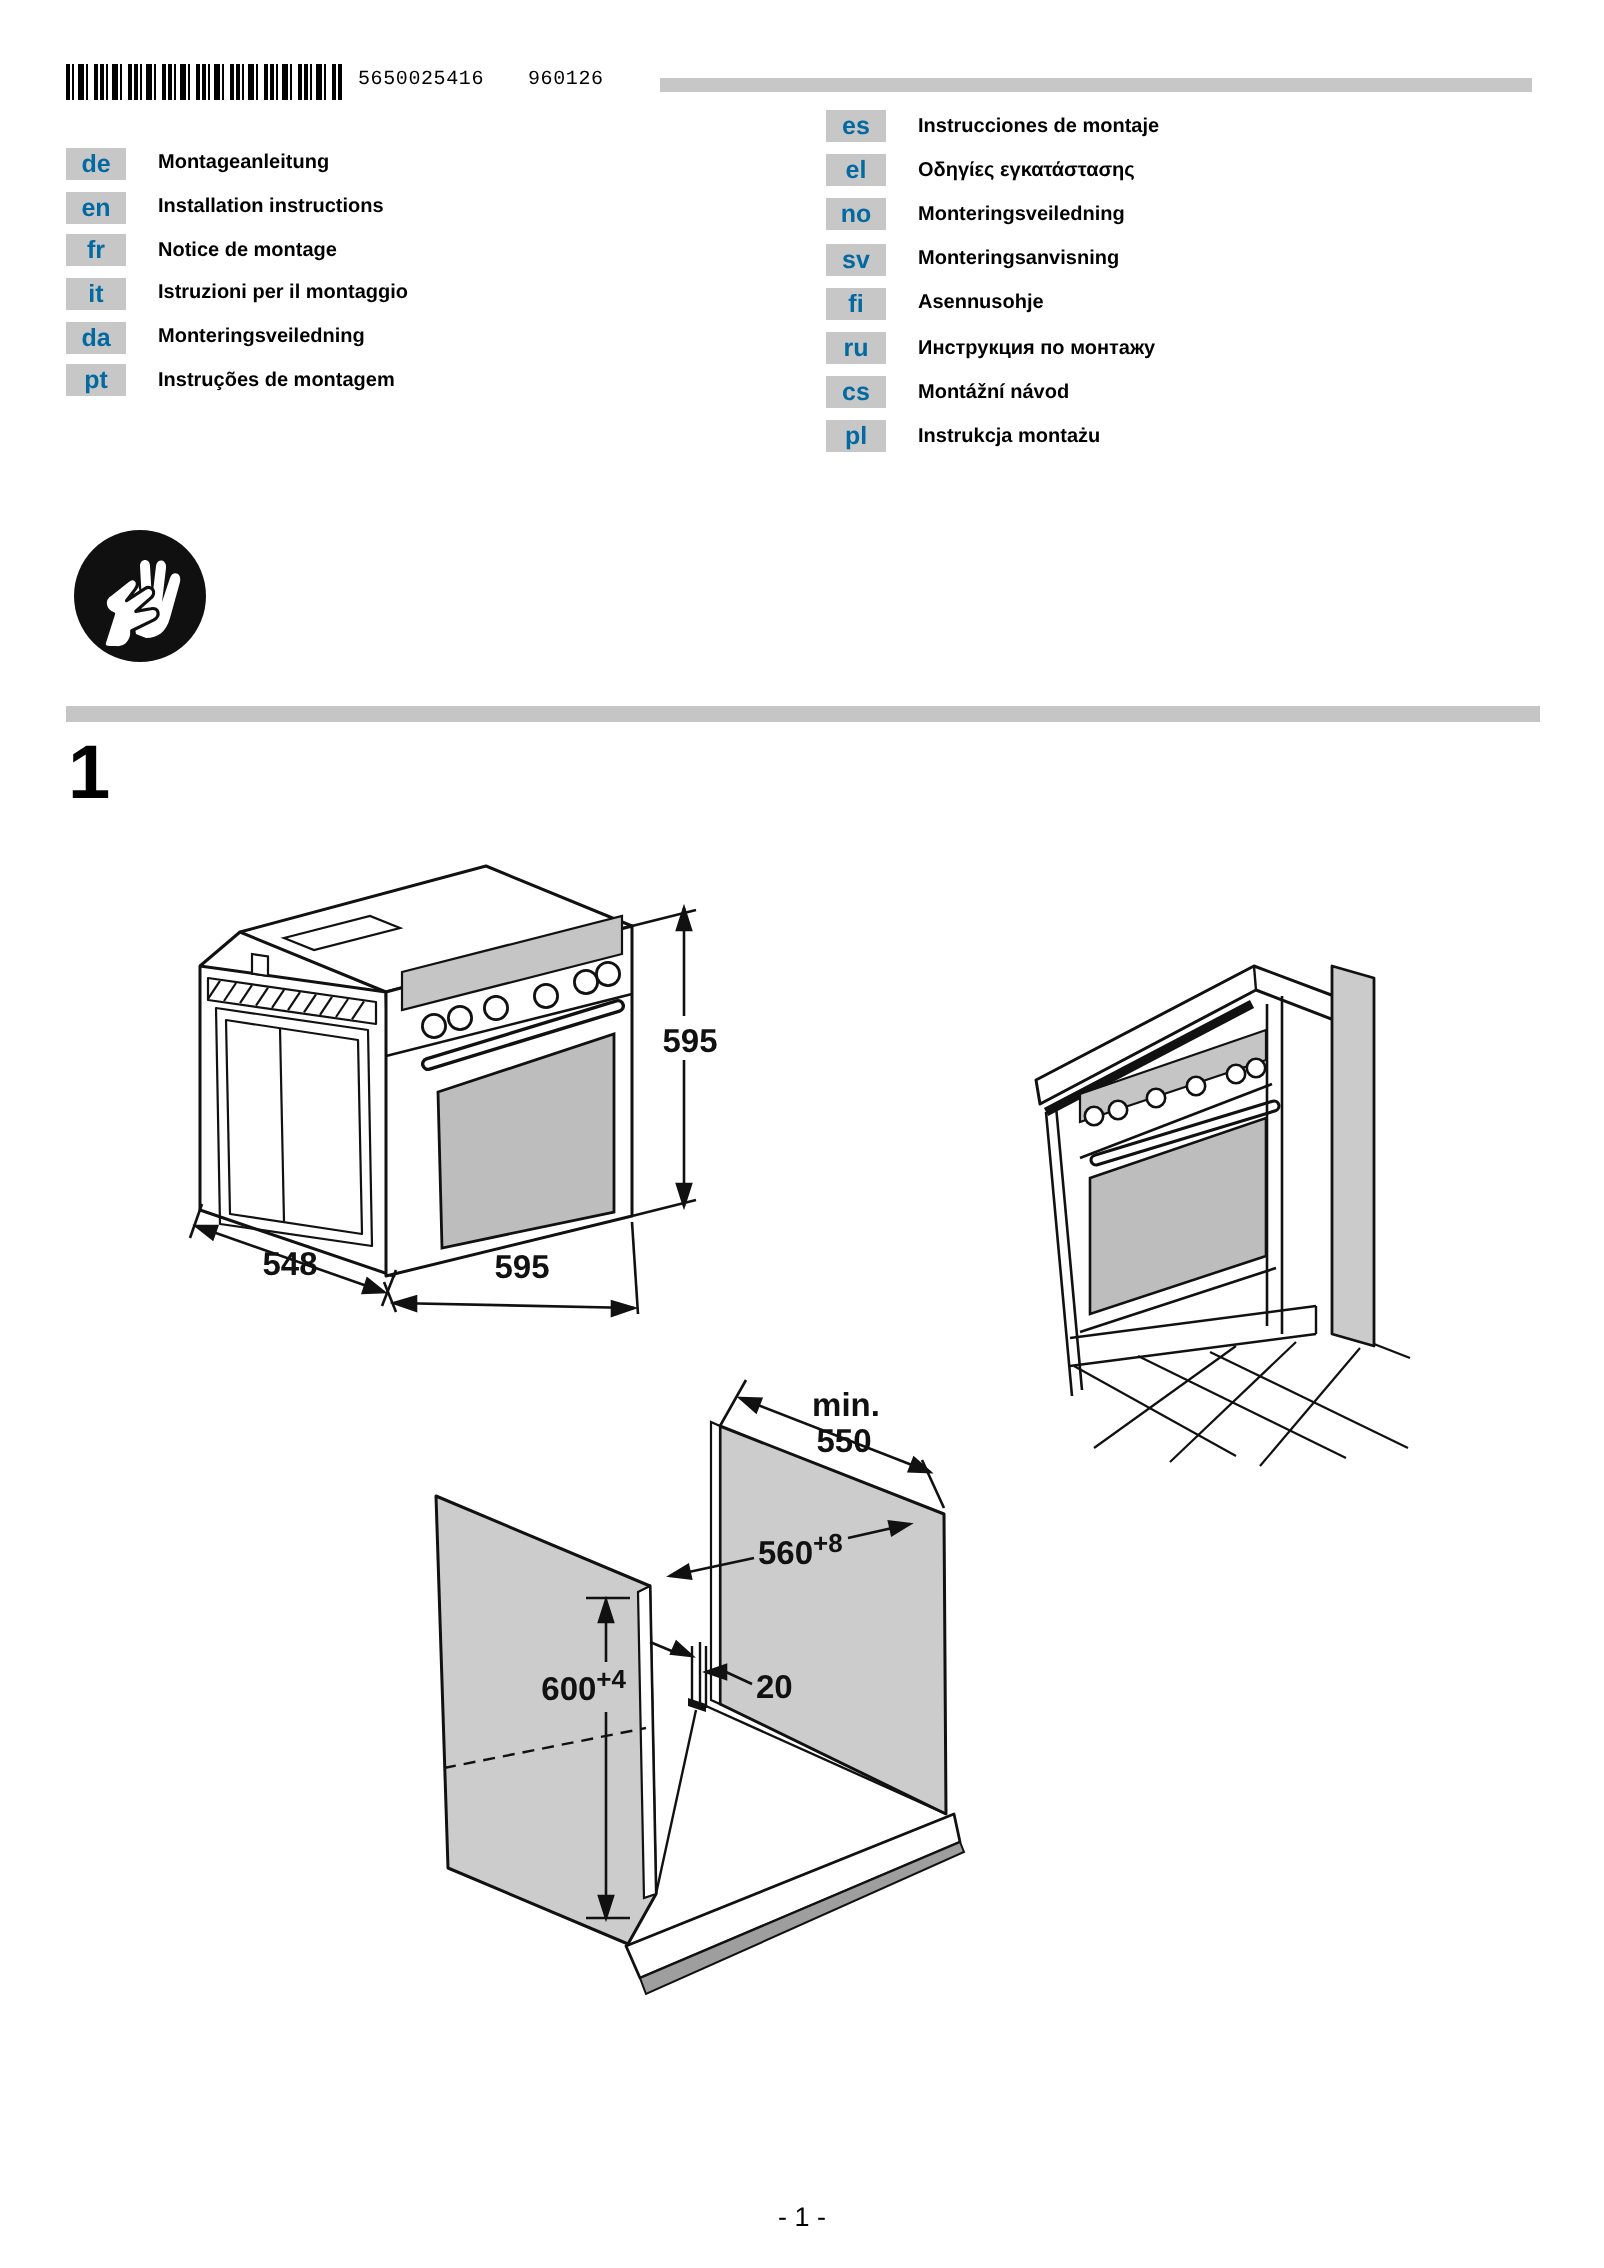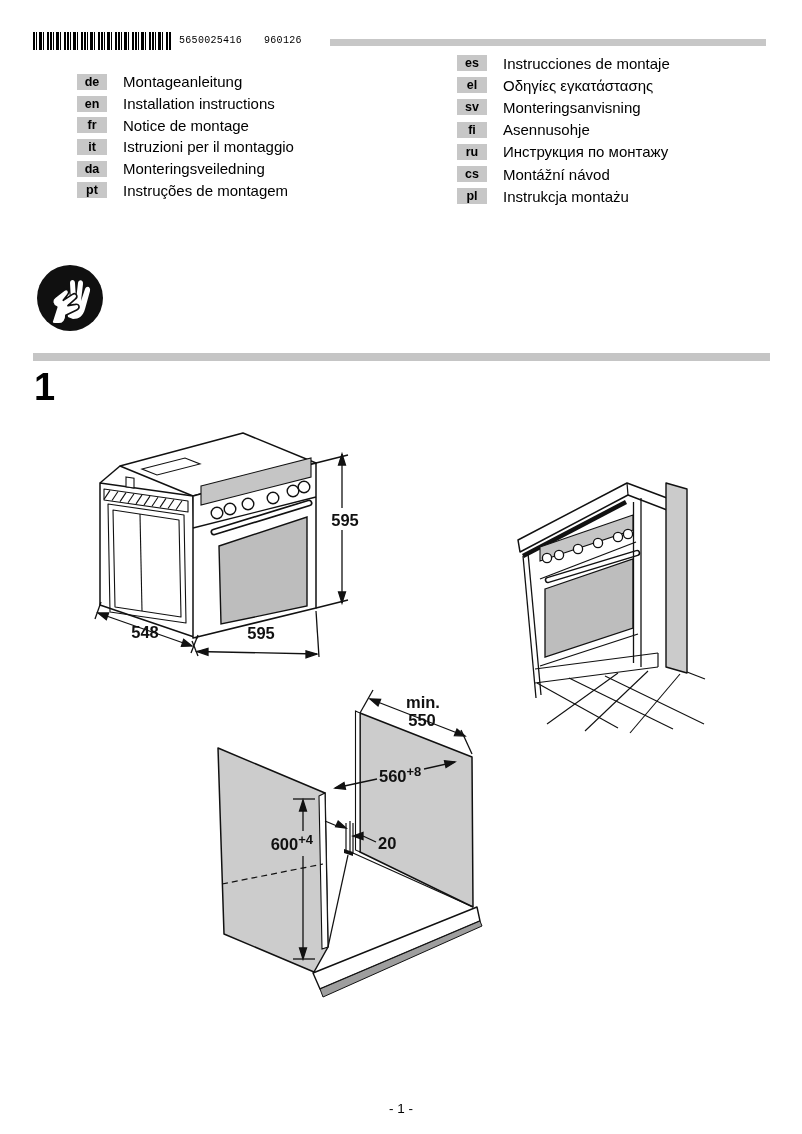--- a/index.html
+++ b/index.html
@@ -13,23 +13,23 @@
   .bc-num.n1{left:179px;}
   .bc-num.n2{left:264px;}
   .top-rule{left:330px;top:39px;width:436px;height:7px;background:#c7c7c7;}
   
   .lang-col{position:absolute;}
   .lang-col.left{left:33px;top:71px;}
   .lang-col.right{left:413px;top:52px;}
   .lang-row{display:flex;align-items:center;}
   .lang-col.left .lang-row{height:21.7px;}
   .lang-col.right .lang-row{height:22.2px;}
-  .lang-code{width:30px;height:16px;background:#c7c7c7;color:#000000;font-weight:bold;
-    font-size:12.5px;display:flex;align-items:center;justify-content:center;flex:none;margin-left:44px;}
-  .lang-title{margin-left:16px;font-weight:normal;font-size:15px;white-space:nowrap;}
+  .lang-code{width:30px;height:16px;background:#c7c7c7;color:#0369a1;font-weight:bold;
+    font-size:12.5px;display:flex;align-items:center;justify-content:center;flex:none;}
+  .lang-title{margin-left:16px;font-weight:bold;font-size:10px;white-space:nowrap;}
   
   .gloves{left:33px;top:261px;width:74px;height:74px;}
   
   .mid-rule{left:33px;top:353px;width:737px;height:8px;background:#c5c5c5;}
   .section-num{left:34px;top:368px;font-size:38px;font-weight:bold;line-height:1;}
   
   .fig1{left:80px;top:420px;}
   .fig2{left:490px;top:450px;}
   .fig3{left:210px;top:680px;}
   svg text{font-family:"Liberation Sans",sans-serif;font-weight:bold;fill:#111;}
@@ -74,20 +74,24 @@
   </div>
 
   <div class="lang-col right">
     <div class="lang-row">
       <span class="lang-code">es</span>
       <span class="lang-title">Instrucciones de montaje</span>
     </div>
     <div class="lang-row">
       <span class="lang-code">el</span>
       <span class="lang-title">Οδηγίες εγκατάστασης</span>
+    </div>
+    <div class="lang-row">
+      <span class="lang-code">no</span>
+      <span class="lang-title">Monteringsveiledning</span>
     </div>
     <div class="lang-row">
       <span class="lang-code">sv</span>
       <span class="lang-title">Monteringsanvisning</span>
     </div>
     <div class="lang-row">
       <span class="lang-code">fi</span>
       <span class="lang-title">Asennusohje</span>
     </div>
     <div class="lang-row">

